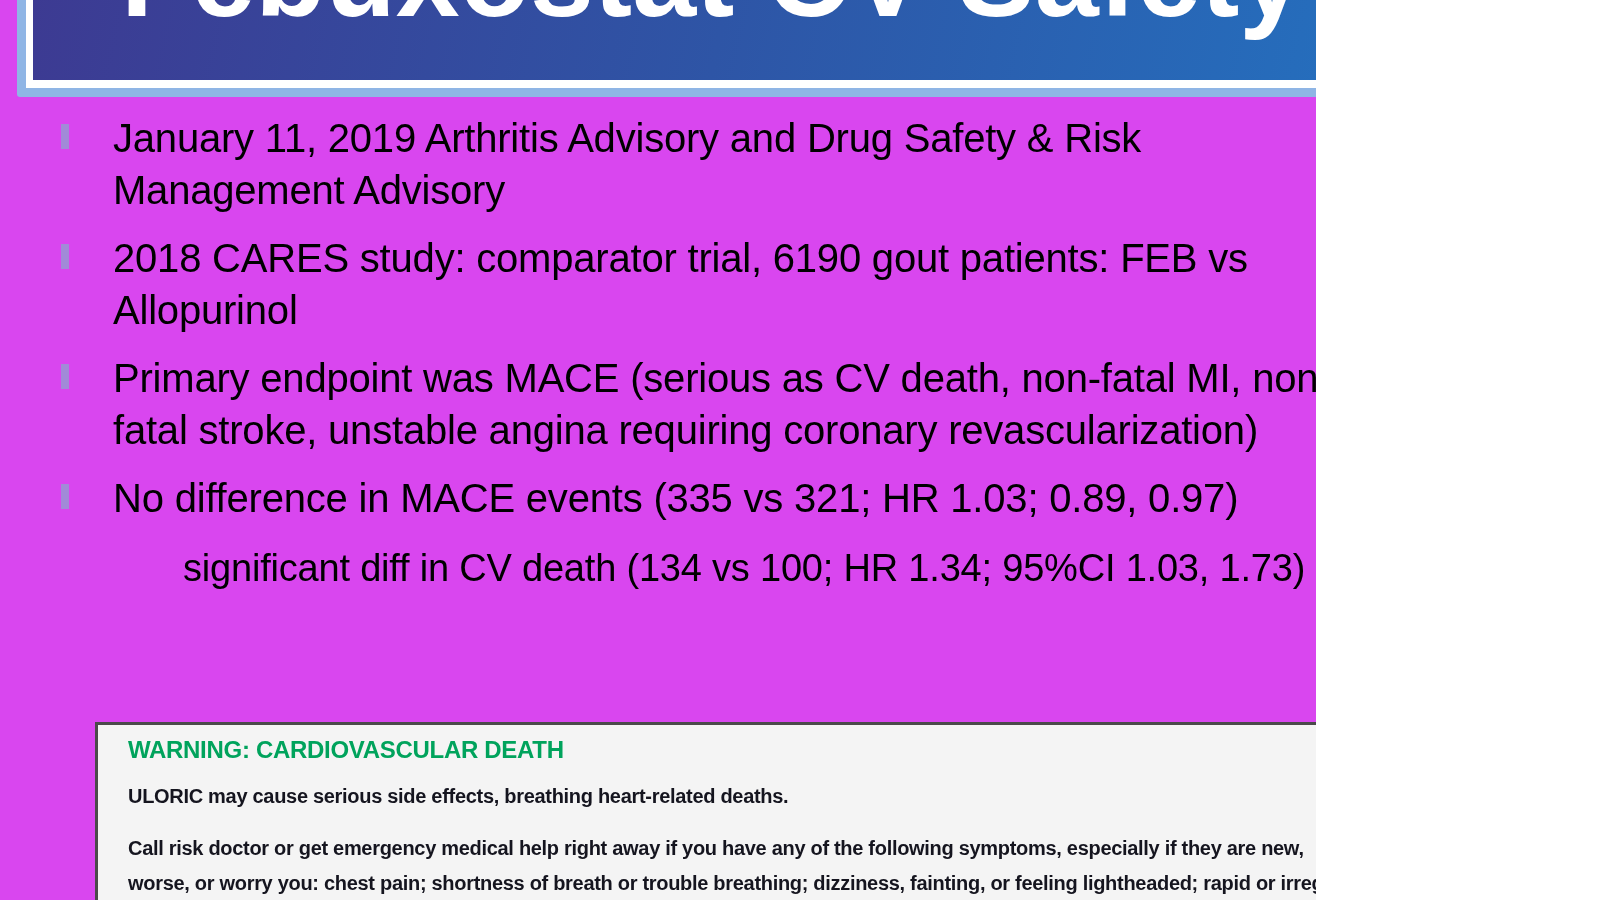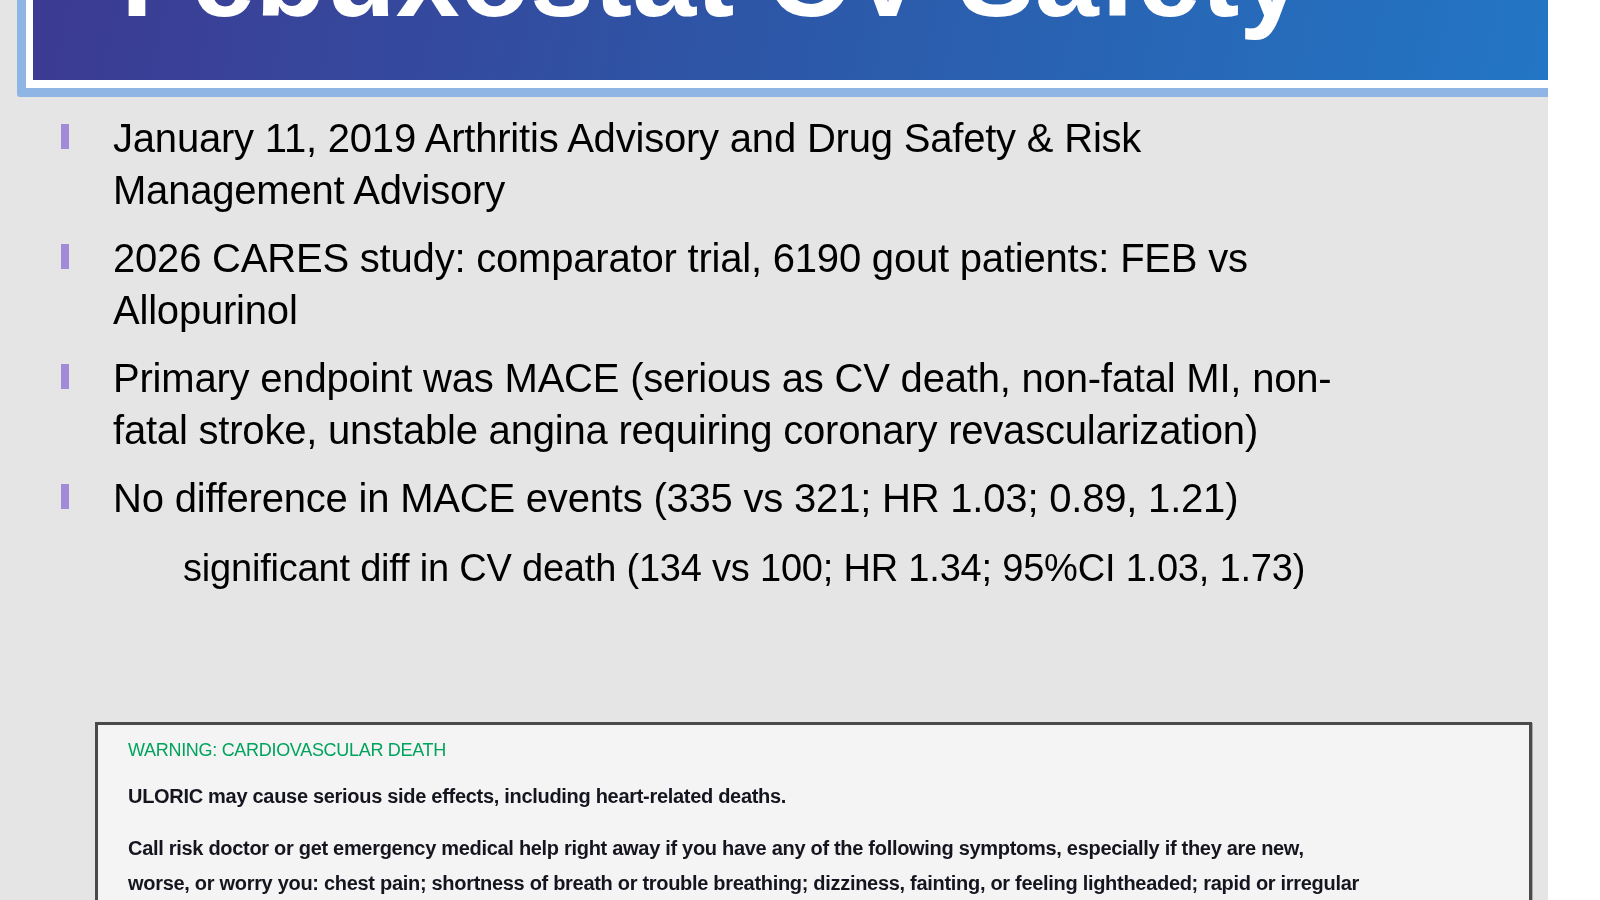--- a/index.html
+++ b/index.html
@@ -1,21 +1,21 @@
 <!DOCTYPE html>
 <html><head>
 <meta charset="utf-8">
 <style>
   html,body{margin:0;padding:0;}
   body{
     width:1600px;height:900px;background:#ffffff;
     font-family:"Liberation Sans",sans-serif;
     -webkit-font-smoothing:antialiased;
   }
-  .slide{position:relative;width:1548px;height:900px;overflow:hidden;background:#e5e5e5;}
+  .slide{position:relative;width:1316px;height:900px;overflow:hidden;background:#d946ef;}
 
   
   .title-frame{
     position:absolute;left:17px;top:-42px;width:1576px;height:139px;
     box-sizing:border-box;border:9px solid #8fb5e5;border-radius:3px;background:#ffffff;
   }
   .title-banner{
     position:absolute;left:33px;top:-42px;width:1537px;height:122px;
     background:linear-gradient(103deg,#3d3a92 0%,#2e55a6 45%,#2277c5 100%);
     overflow:hidden;
@@ -46,21 +46,21 @@
   }
 
   
   .warning-box{
     position:absolute;left:95px;top:722px;width:1437px;height:220px;
     box-sizing:border-box;border:3px solid #4a4a4a;background:#f4f4f4;
     padding:14px 34px 0 30px;overflow:hidden;letter-spacing:-0.3px;
     box-shadow:1px 1px 0 rgba(0,0,0,0.25);
   }
   .warning-heading{
-    font-size:18px;line-height:22px;font-weight:normal;color:#00a35c;margin:0 0 24px 0;
+    font-size:24px;line-height:22px;font-weight:bold;color:#00a35c;margin:0 0 24px 0;
   }
   .warning-subheading{
     font-size:20px;line-height:22px;font-weight:bold;color:#15151f;margin:0 0 24px 0;
   }
   .warning-body{
     font-size:20px;line-height:35px;font-weight:bold;color:#15151f;margin:0;
     white-space:pre-wrap;
   }
 </style>
 </head>
@@ -76,43 +76,43 @@
   <div class="content">
 
     <div class="bullet-row">
       <span class="bullet-marker"><span class="diamond"></span></span>
       <span class="bullet-text">January 11, 2019 Arthritis Advisory and Drug Safety &amp; Risk
 Management Advisory</span>
     </div>
 
     <div class="bullet-row">
       <span class="bullet-marker"><span class="diamond"></span></span>
-      <span class="bullet-text">2026 CARES study: comparator trial, 6190 gout patients: FEB vs
+      <span class="bullet-text">2018 CARES study: comparator trial, 6190 gout patients: FEB vs
 Allopurinol</span>
     </div>
 
     <div class="bullet-row">
       <span class="bullet-marker"><span class="diamond"></span></span>
       <span class="bullet-text">Primary endpoint was MACE (serious as CV death, non-fatal MI, non-
 fatal stroke, unstable angina requiring coronary revascularization)</span>
     </div>
 
     <div class="bullet-row">
       <span class="bullet-marker"><span class="diamond"></span></span>
-      <span class="bullet-text">No difference in MACE events (335 vs 321; HR 1.03; 0.89, 1.21)</span>
+      <span class="bullet-text">No difference in MACE events (335 vs 321; HR 1.03; 0.89, 0.97)</span>
     </div>
 
     <div class="sub-row">
       <span class="sub-marker"><span class="dot"></span></span>
       <span class="sub-text">significant diff in CV death (134 vs 100; HR 1.34; 95%CI 1.03, 1.73)</span>
     </div>
 
 
   </div>
 
   <div class="warning-box">
     <p class="warning-heading">WARNING: CARDIOVASCULAR DEATH</p>
-    <p class="warning-subheading">ULORIC may cause serious side effects, including heart-related deaths.</p>
+    <p class="warning-subheading">ULORIC may cause serious side effects, breathing heart-related deaths.</p>
     <p class="warning-body">Call risk doctor or get emergency medical help right away if you have any of the following symptoms, especially if they are new,
 worse, or worry you: chest pain; shortness of breath or trouble breathing; dizziness, fainting, or feeling lightheaded; rapid or irregular</p>
   </div>
 
 </div>
 
 </body></html>

